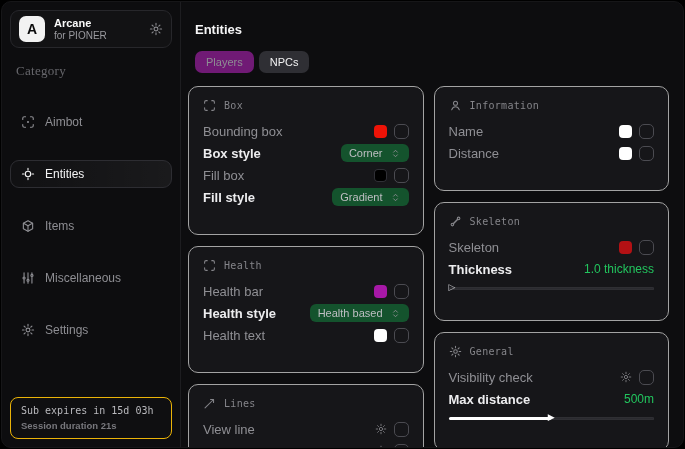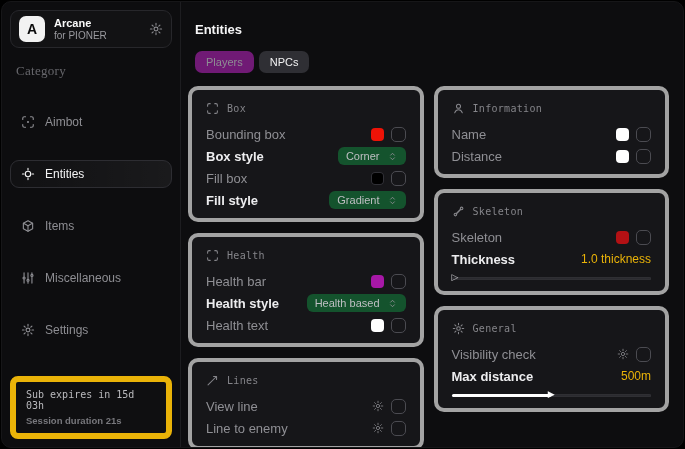--- a/index.html
+++ b/index.html
@@ -18,48 +18,48 @@
   .app-sub{font-size:10px;color:#9a9a9f;}
   .app-gear{margin-left:auto;color:#8a8a8f;display:flex;cursor:pointer;}
   .cat-label{font-family:Liberation Serif, serif;font-size:13px;color:#67676c;
     margin:15px 6px 9px 6px;letter-spacing:.3px;}
   .nav{display:flex;flex-direction:column;gap:4px;}
   .nav-item{display:flex;align-items:center;gap:10px;padding:6px 10px;border-radius:9px;
     color:#8e8e93;font-size:12px;border:1px solid transparent;cursor:pointer;margin-top:20px;}
   .nav-item .nav-ico{display:flex;color:inherit;}
   .nav-item.active{color:#f3f3f4;border-color:#2d2d32;
     background:linear-gradient(90deg,rgba(255,255,255,.015),rgba(255,255,255,.055));}
-  .sub-card{margin-top:auto;border:6px solid #eab308;border-radius:8px;padding:7px 10px;
+  .sub-card{margin-top:auto;border:1px solid #eab308;border-radius:8px;padding:7px 10px;
     background:#0f0f11;}
   .sub-line1{font-family:"DejaVu Sans Mono",monospace;font-size:10px;color:#bababe;margin-bottom:4px;}
   .sub-line2{font-size:9.5px;color:#78787d;font-weight:bold;}
   
   .main{flex:1;padding:10px 14px 10px 7px;box-sizing:border-box;}
   .page-title{font-size:13px;font-weight:bold;color:#f5f5f6;margin:10px 0 14px 7px;}
   .tabs{display:flex;gap:5px;margin:0 0 13px 7px;}
   .tab{font-size:11px;padding:5px 11px;border-radius:7px;background:#701a75;color:#8e8e93;cursor:pointer;}
   .tab.active{background:#2f2f34;color:#f2f2f3;}
   .grid{display:grid;grid-template-columns:1fr 1fr;gap:10px;align-items:start;}
   .col{display:flex;flex-direction:column;gap:11px;}
-  .card{background:#161619;border:4px solid #a3a3a3;border-radius:10px;padding:10px 14px 7px 14px;}
+  .card{background:#161619;border:1px solid #a3a3a3;border-radius:10px;padding:10px 14px 26px 14px;}
   .card-head{display:flex;align-items:center;gap:8px;color:#85858a;margin:2px 0 8px 0;}
   .card-title{font-family:"DejaVu Sans Mono",monospace;font-size:10px;letter-spacing:.3px;}
   .row{display:flex;align-items:center;justify-content:space-between;min-height:22px;}
   .row-label{font-size:13px;color:#8f8f94;}
   .row-label.em{color:#ededef;font-weight:600;}
   .ctrl{display:flex;align-items:center;gap:7px;}
   .swatch{width:13px;height:13px;border-radius:4px;cursor:pointer;}
   .swatch.dark{box-shadow:inset 0 0 0 1px #303036;}
   .checkbox{width:15px;height:15px;border-radius:5px;border:1.5px solid #4b4b51;
     box-sizing:border-box;background:transparent;cursor:pointer;}
   .dropdown{display:flex;align-items:center;gap:7px;background:#14532d;border-radius:6px;
     padding:3px 8px;color:#bfbfc3;font-size:11px;cursor:pointer;}
   .dropdown .dd-ico{display:flex;color:#8d8d92;}
   .mini-gear{display:flex;color:#77777c;cursor:pointer;}
-  .value{font-size:12px;color:#eab308;}
+  .value{font-size:12px;color:#22c55e;}
   .slider{position:relative;height:11px;margin-top:3px;cursor:pointer;}
   .slider .track{position:absolute;left:0;right:0;top:4px;height:3px;background:#2a2a2f;
     border-radius:2px;box-shadow:inset 0 0 0 .5px #343439;}
   .slider .fill{position:absolute;left:0;top:4px;height:3px;background:#fff;border-radius:2px;}
   .slider .thumb{position:absolute;top:-1px;font-size:9px;line-height:11px;color:#fff;}
   .slider .thumb.outline{color:#c9c9cd;}
   svg{display:block;}
 </style>
 </head>
 <body>

